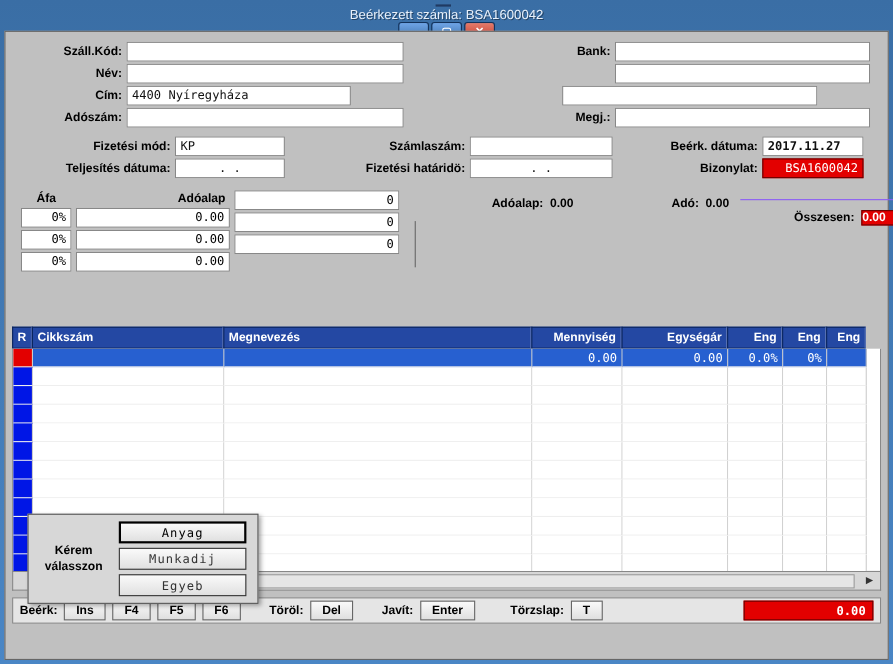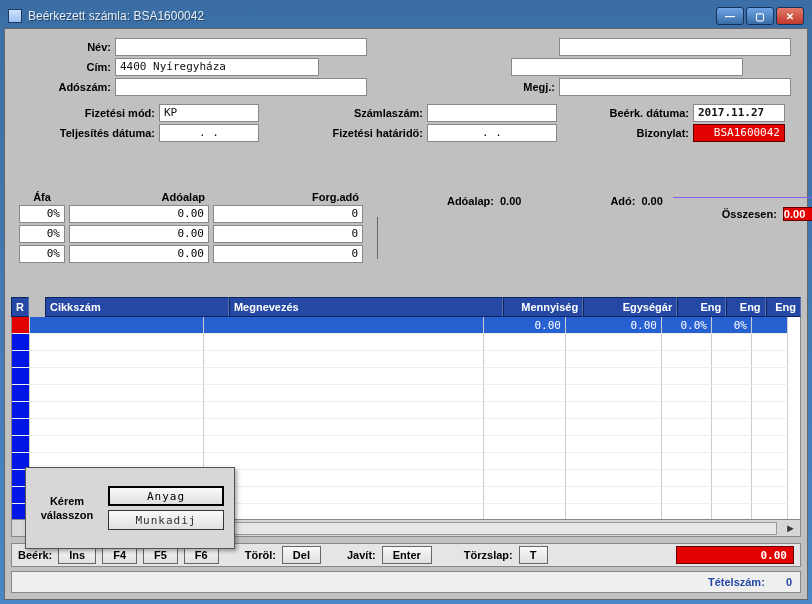--- a/index.html
+++ b/index.html
@@ -17,20 +17,21 @@
     width: 812px; height: 604px;
     background: linear-gradient(#3a6ea5,#4a86c5);
     padding: 4px;
   }
   .titlebar {
     height: 24px;
     color: #e8f0fa;
     display:flex; align-items:center;
     padding: 0 4px;
     font-size: 12px;
+    flex-direction: column;
   }
   .titlebar-icon {
     width:14px;height:14px;margin-right:6px;
     background: linear-gradient(#cfe3fb,#9bc1f5);
     border:1px solid #203a62;
   }
   .titlebar-text { flex:1; text-shadow:1px 1px 0 rgba(0,0,0,0.4); }
   .titlebar-buttons { display:flex; gap:2px; }
   .tbtn {
     width:28px;height:18px;border:1px solid #13325b;border-radius:3px;
@@ -62,21 +63,21 @@
   }
   .fld.mono { letter-spacing:0px; }
   .red-invert {
     background:#e30000; color:#fff; font-family:"Lucida Console",monospace;
     text-align:right; font-weight:normal;
     border:1px solid #600; height:18px; padding:0 4px;line-height:16px;
   }
   .num-right { text-align:right; font-family:"Lucida Console",monospace;font-weight:bold; }
 
   
-  .vat-block { display:flex; padding:4px 26px 8px 14px;margin-top:36px; }
+  .vat-block { display:flex; padding:4px 26px 8px 14px; }
   .vat-cols { display:flex; }
   .vat-head { text-align:center; font-weight:bold; height:16px; line-height:16px; }
   .vat-cell {
     background:#fff;border:1px solid #888;height:18px;line-height:16px;
     font-family:"Lucida Console",monospace;text-align:right;padding:0 4px;margin-bottom:2px;
   }
   .divider-v { width:0;border-left:1px solid #666;margin:28px 12px 6px 14px; }
   .totals { flex:1; display:flex;flex-direction:row; margin-top:2px;}
   .trow { display:flex; align-items:center; height:20px;}
   .trow .tlbl { width:110px; text-align:right;font-weight:bold;padding-right:6px;}
@@ -93,21 +94,21 @@
     display:flex; flex-direction:column;
   }
   .grid-header { display:flex; height:20px;}
   .gh {
     background:#2448a3;color:#fff;font-weight:bold;
     border:1px solid #0a255e;border-right-color:#566fb1;
     display:flex;align-items:center;padding:0 4px;font-size:11px;
   }
   .gh.r { justify-content:flex-end;}
   .gh.R  { width:18px; justify-content:center;}
-  .gh.cikk { width:188px;margin-left:16px;}
+  .gh.cikk { width:174px;}
   .gh.meg  { width:280px;}
   .gh.menny{ width:82px; justify-content:flex-end;}
   .gh.egys { width:96px; justify-content:flex-end;}
   .gh.eng1 { width:50px; justify-content:flex-end;}
   .gh.eng2 { width:40px; justify-content:flex-end;}
   .gh.eng3 { width:36px; justify-content:flex-end;}
 
   .grid-body {
     flex:1; background:#fff; overflow:hidden; border:1px solid #888;border-top:none;
     position:relative;
@@ -197,20 +198,27 @@
       <div class="tbtn">—</div>
       <div class="tbtn">▢</div>
       <div class="tbtn close">✕</div>
     </div>
   </div>
 
   <div class="client">
 
     <div class="form-area">
       <div class="row">
+        <div class="lbl" style="width:96px">Száll.Kód:</div>
+        <div class="fld" style="width:252px"></div>
+        <div style="width:136px"></div>
+        <div class="lbl" style="width:56px">Bank:</div>
+        <div class="fld" style="width:232px"></div>
+      </div>
+      <div class="row">
         <div class="lbl" style="width:96px">Név:</div>
         <div class="fld" style="width:252px"></div>
         <div style="width:136px"></div>
         <div style="width:56px"></div>
         <div class="fld" style="width:232px"></div>
       </div>
       <div class="row">
         <div class="lbl" style="width:96px">Cím:</div>
         <div class="fld mono" style="width:204px">4400 Nyíregyháza</div>
         <div style="width:136px"></div>
@@ -254,21 +262,20 @@
           <div class="vat-cell">0%</div>
           <div class="vat-cell">0%</div>
         </div>
         <div style="width:140px;margin-left:4px">
           <div class="vat-head" style="text-align:right;padding-right:4px">Adóalap</div>
           <div class="vat-cell">0.00</div>
           <div class="vat-cell">0.00</div>
           <div class="vat-cell">0.00</div>
         </div>
         <div style="width:150px;margin-left:4px">
-          <div class="vat-head" style="text-align:right;padding-right:4px">Forg.adó</div>
           <div class="vat-cell">0</div>
           <div class="vat-cell">0</div>
           <div class="vat-cell">0</div>
         </div>
       </div>
       <div class="divider-v"></div>
       <div class="totals">
         <div class="trow">
           <div class="tlbl">Adóalap:</div>
           <div class="tval">0.00</div>
@@ -438,30 +445,24 @@
       <span class="abt">Javít:</span>
       <button class="kbtn">Enter</button>
       <span style="width:20px"></span>
       <span class="abt">Törzslap:</span>
       <button class="kbtn">T</button>
       <div class="abt-right">
         <div class="red-total">0.00</div>
       </div>
     </div>
 
-    <div class="status-bar">
-      <div style="flex:1"></div>
-      <div class="status-right">
-        <span>Tételszám:</span>
-        <span style="margin-left:18px">0</span>
-      </div>
-    </div>
 
     <div class="popup">
       <div class="popup-label">Kérem válasszon</div>
       <div class="popup-buttons">
         <button class="pbtn active">Anyag</button>
         <button class="pbtn">Munkadij</button>
+        <button class="pbtn">Egyeb</button>
       </div>
     </div>
 
   </div>
 </div>
 
 </body></html>

